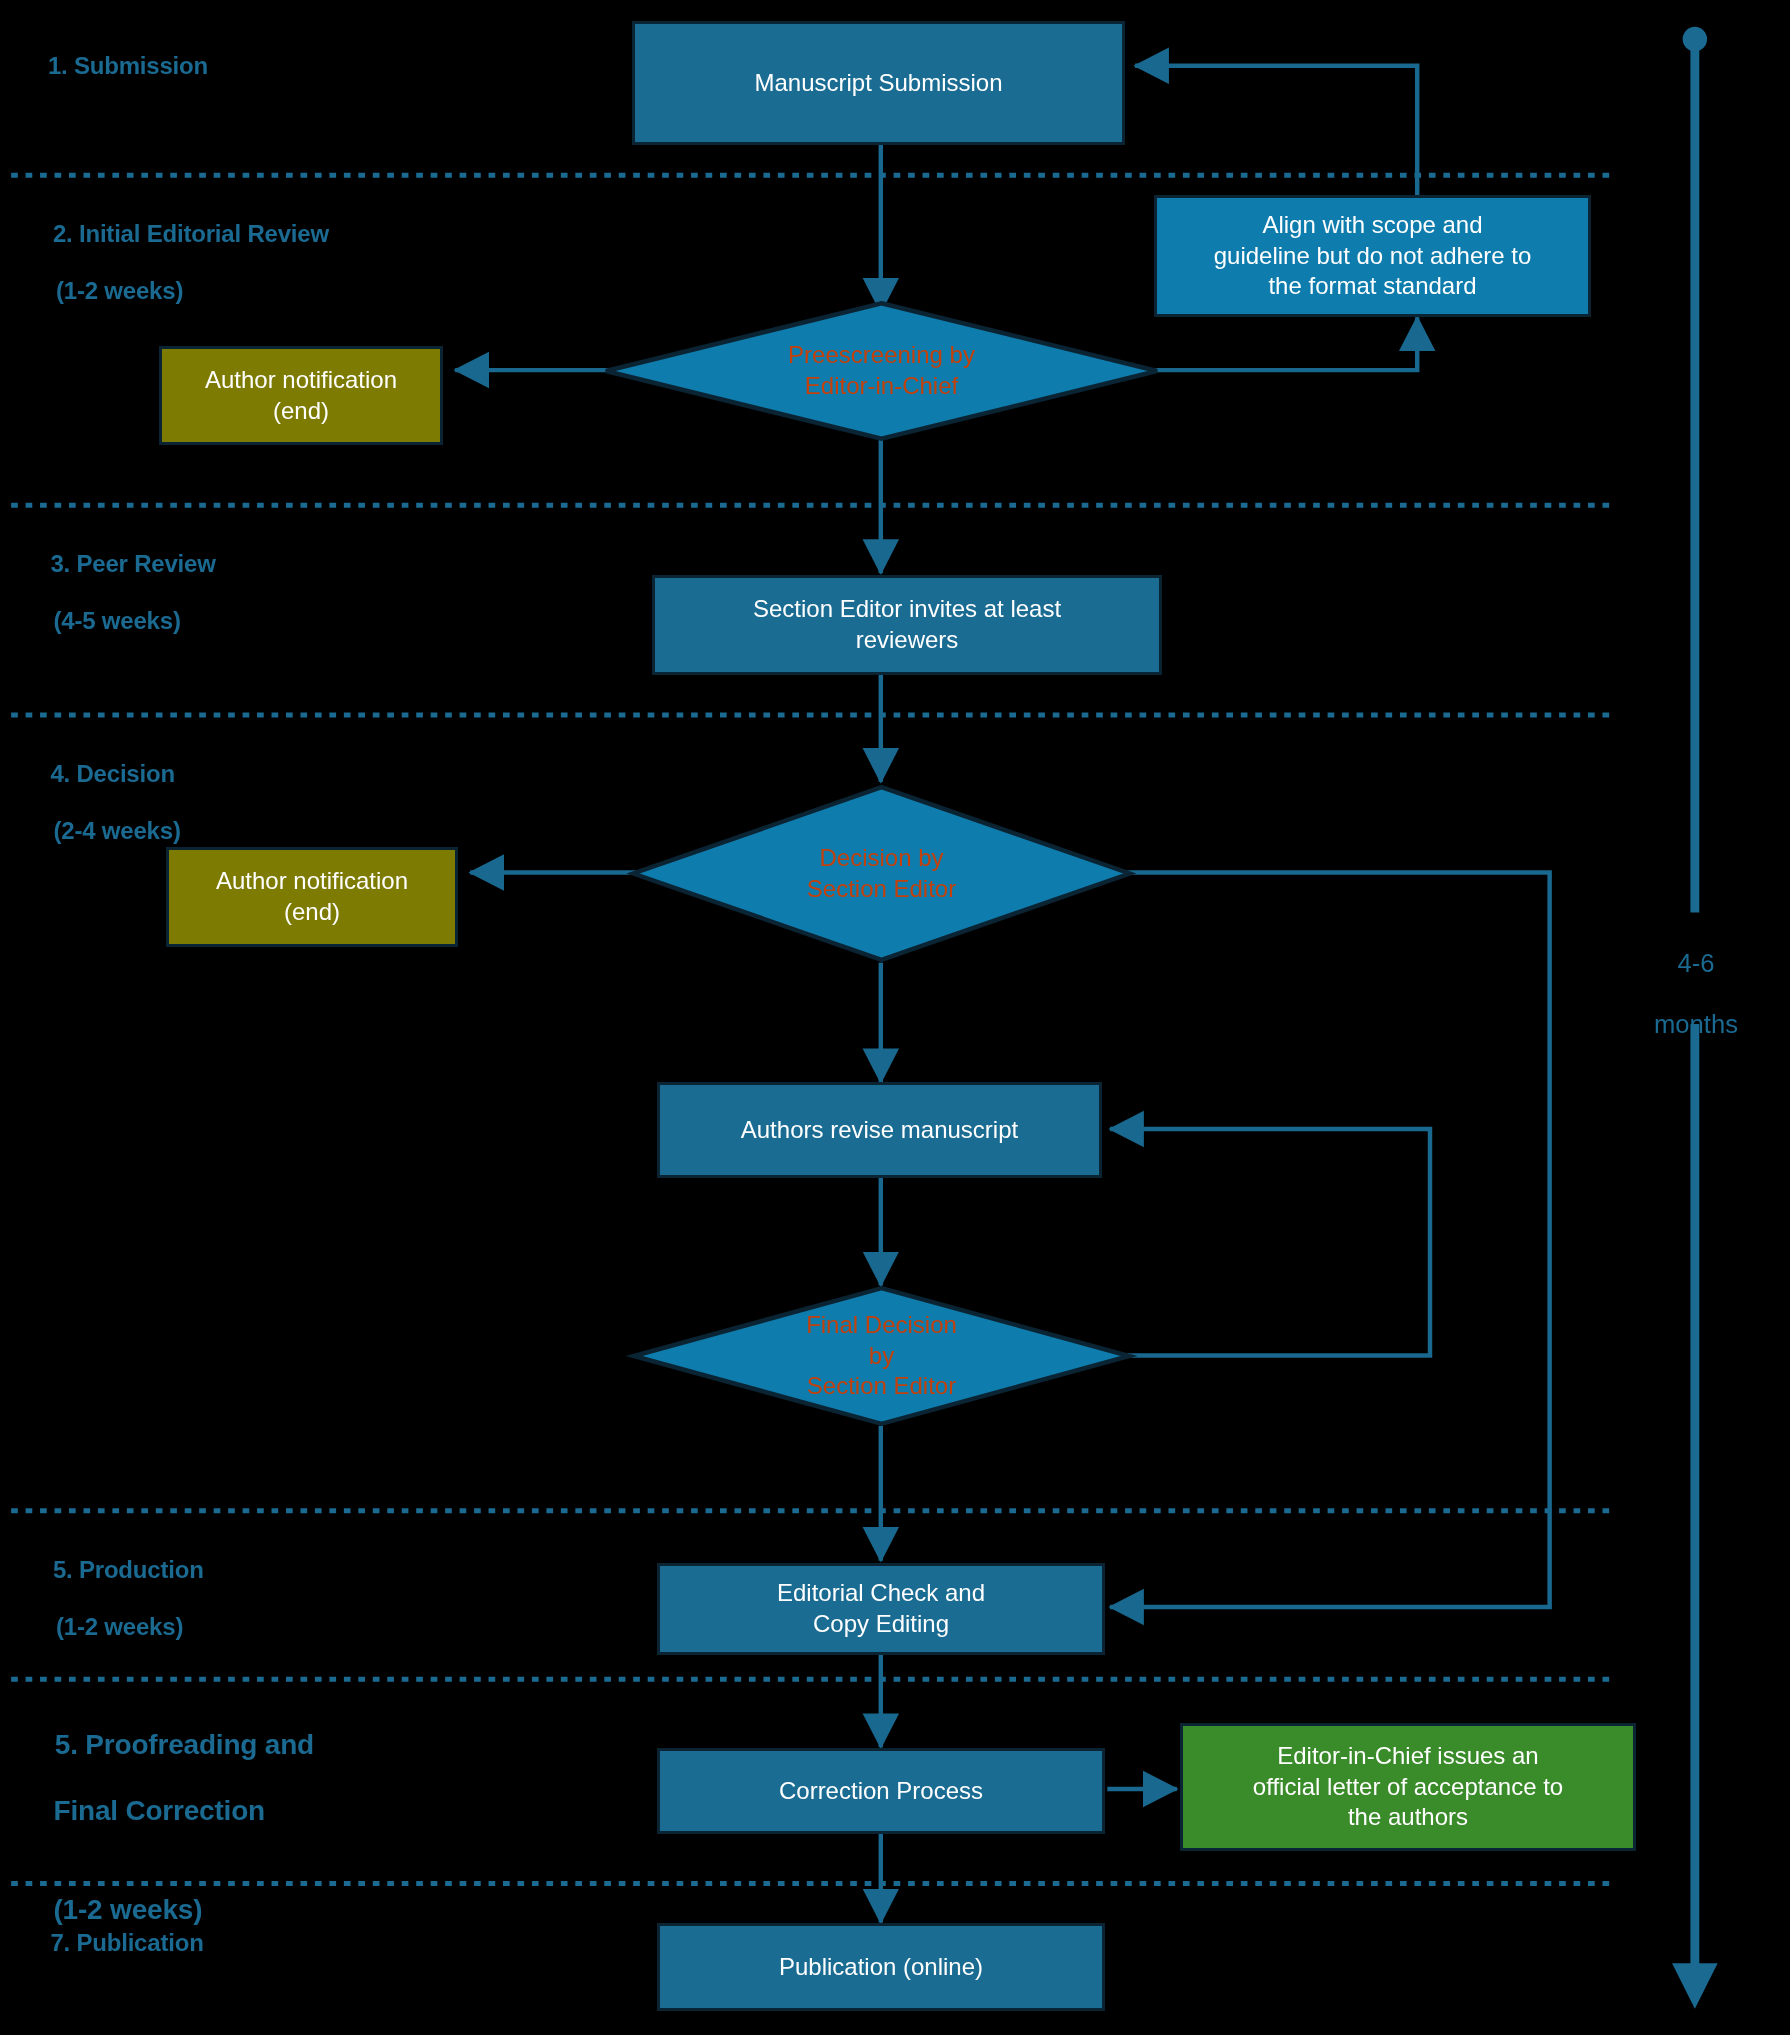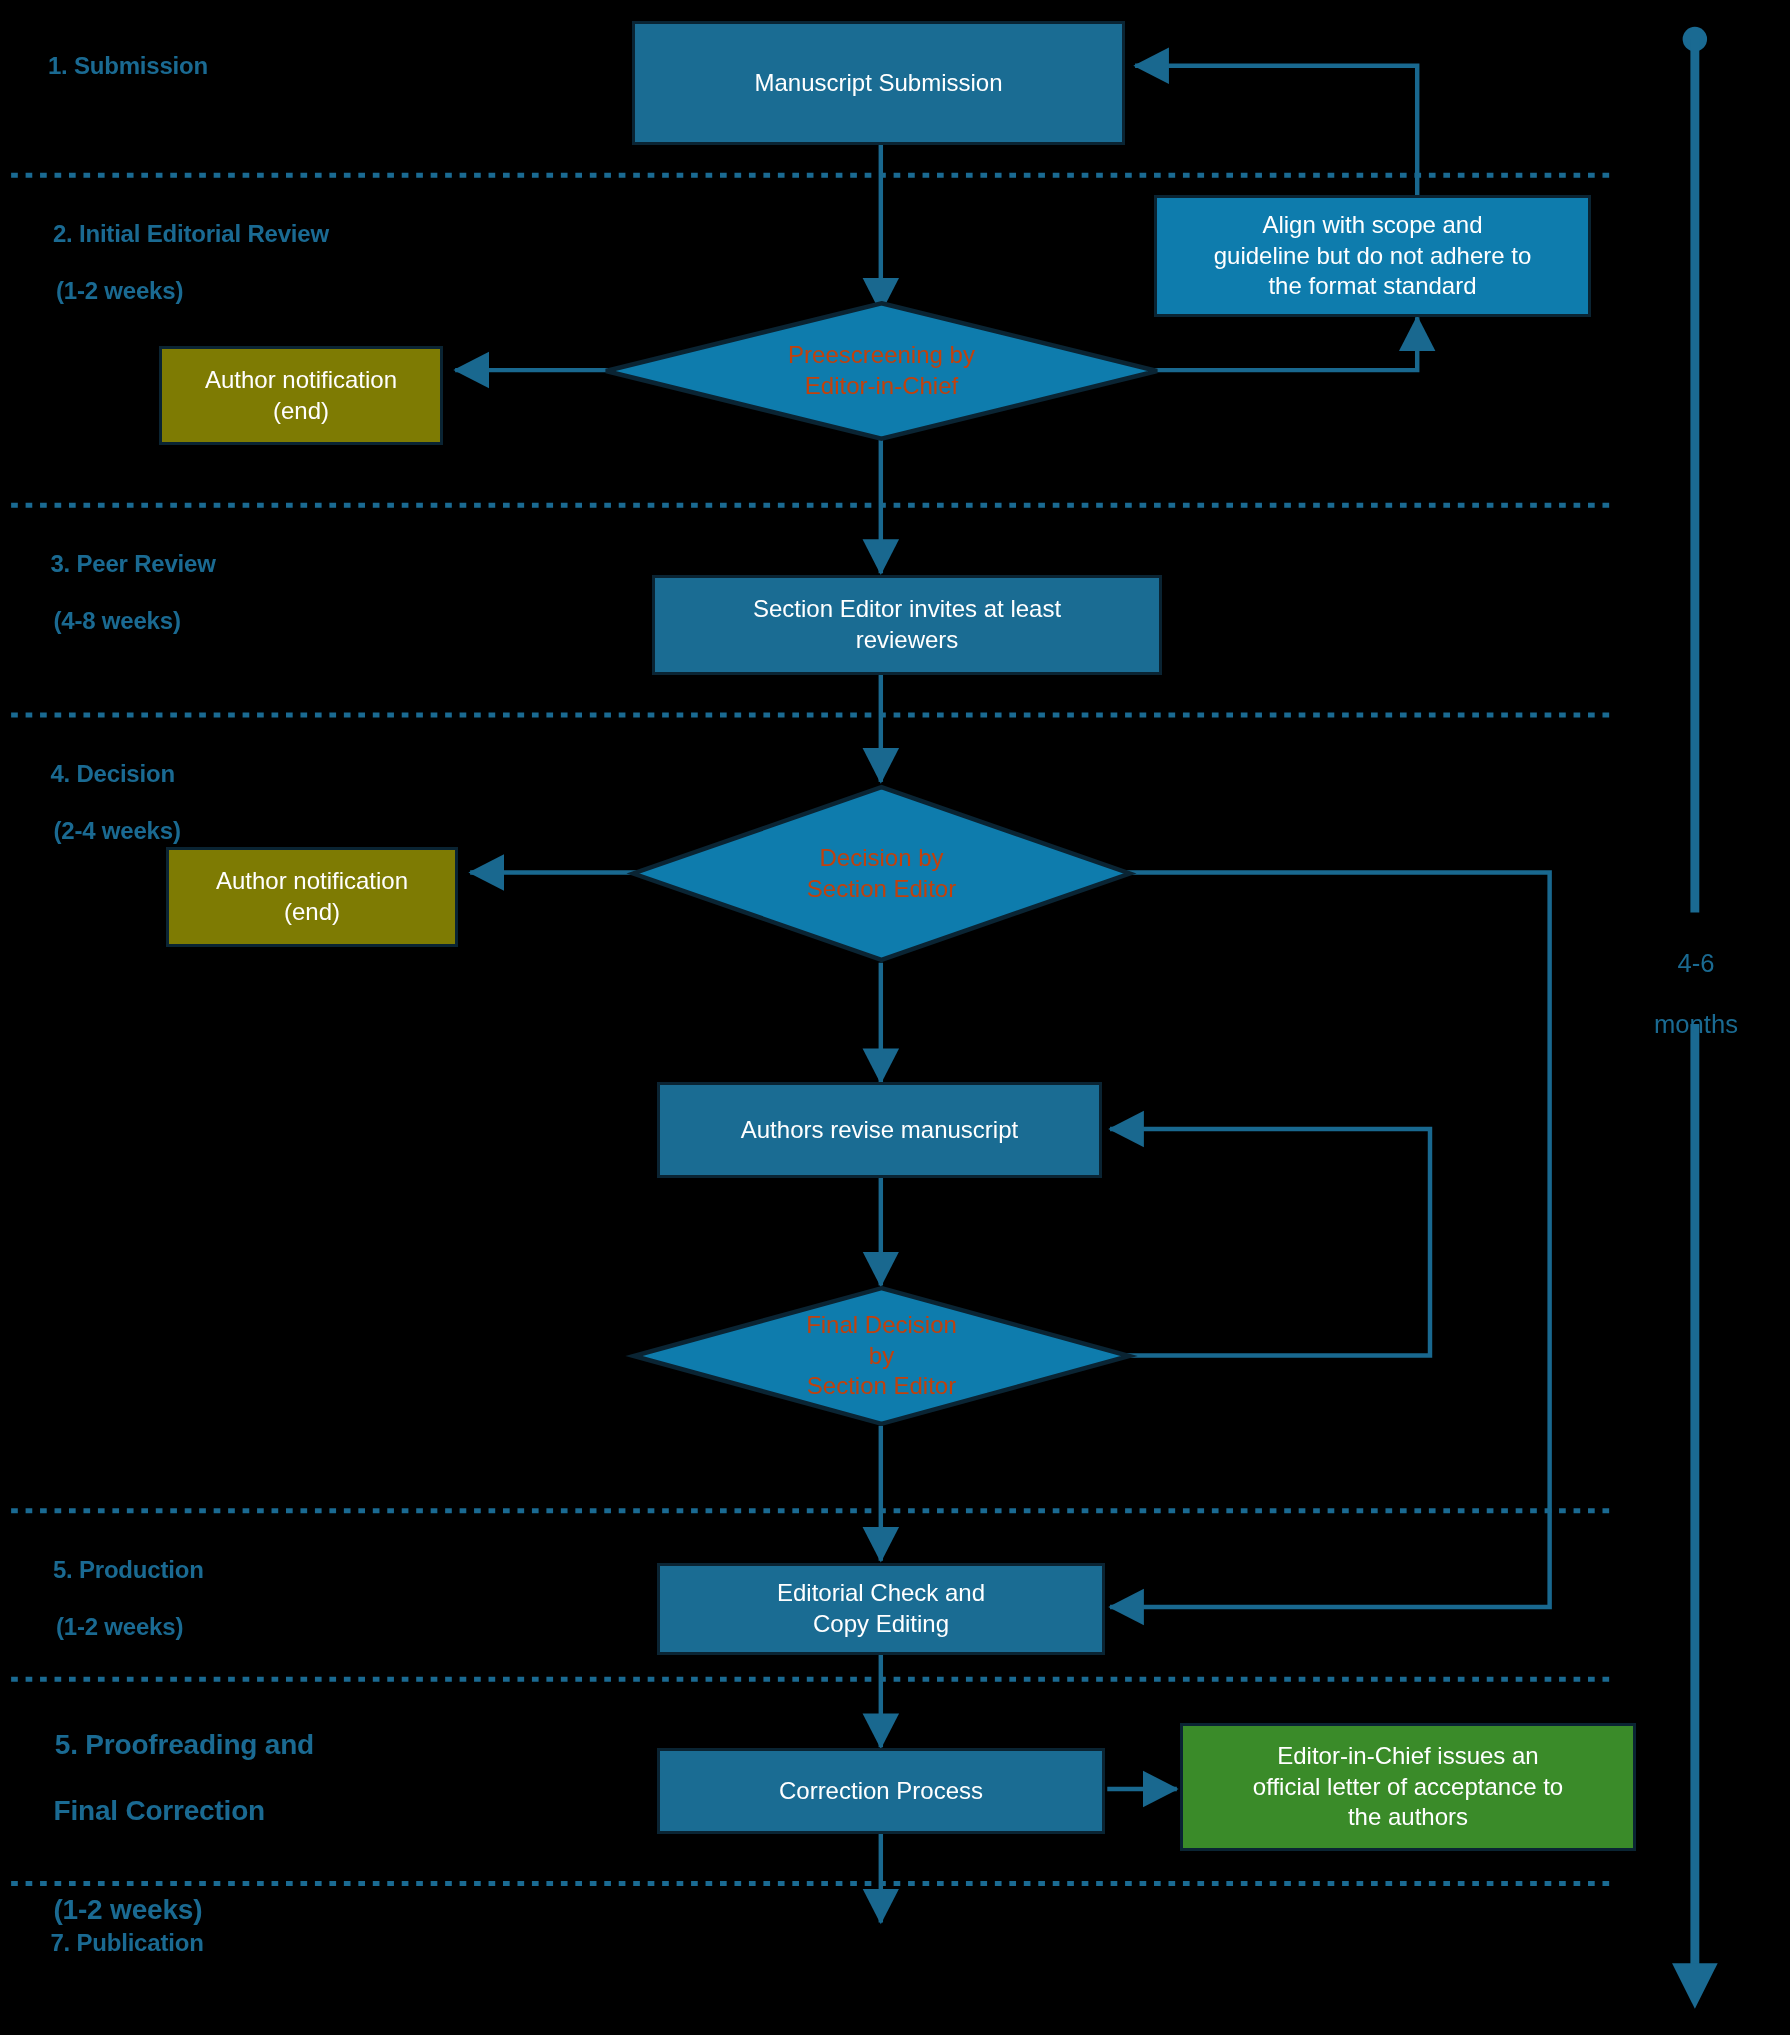--- a/index.html
+++ b/index.html
@@ -170,21 +170,21 @@
     <span>1. Submission</span>
   </div>
 
   <div class="phase-label" style="left:27px; top:192px;">
     <span>2. Initial Editorial Review</span>
     <span class="indent">(1-2 weeks)</span>
   </div>
 
   <div class="phase-label" style="left:24.5px; top:522px;">
     <span>3. Peer Review</span>
-    <span class="indent">(4-8 weeks)</span>
+    <span class="indent">(4-5 weeks)</span>
   </div>
 
   <div class="phase-label" style="left:24.5px; top:732px;">
     <span>4. Decision</span>
     <span class="indent">(2-4 weeks)</span>
   </div>
 
   <div class="phase-label" style="left:27px; top:1528px;">
     <span>5. Production</span>
     <span class="indent">(1-2 weeks)</span>
@@ -244,20 +244,21 @@
 
   <div class="node fill-mid" style="left:657px; top:1563px; width:448px; height:92px;">Editorial Check and
 Copy Editing</div>
 
   <div class="node fill-mid" style="left:657px; top:1748px; width:448px; height:86px;">Correction Process</div>
 
   <div class="node fill-green" style="left:1180px; top:1723px; width:456px; height:128px;">Editor-in-Chief issues an
 official letter of acceptance to
 the authors</div>
 
+  <div class="node fill-mid" style="left:657px; top:1923px; width:448px; height:88px;">Publication (online)</div>
 
   <div class="timeline-label" style="left:1625px; top:917px; width:142px;">
     <div>4-6</div>
     <div>months</div>
   </div>
 
 </div>
 
 
 </body></html>

